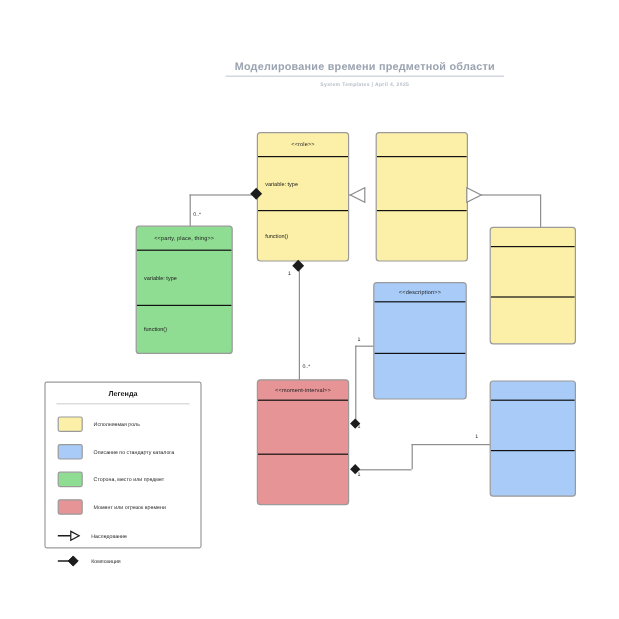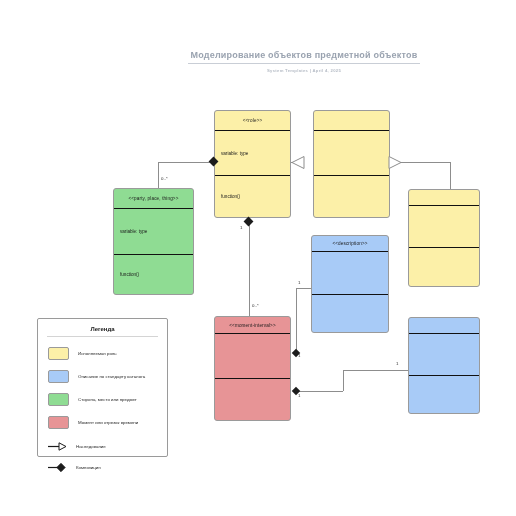--- a/index.html
+++ b/index.html
@@ -163,21 +163,21 @@
     flex: 0 0 auto;
     position: relative;
   }
 </style>
 </head>
 <body>
 
 <div id="canvas">
 
   <div id="header">
-    <div id="doc-title">Моделирование объектов предметной объектов</div>
+    <div id="doc-title">Моделирование времени предметной области</div>
     <div id="title-rule"></div>
     <div id="doc-subtitle">System Templates  |  April 4, 2025</div>
   </div>
 
   <div class="conn-h" style="left:158px; top:162px; width:56px;"></div>
   <div class="conn-v" style="left:158px; top:162px; height:27px;"></div>
   <div class="mult" style="left:161px; top:176px;">0..*</div>
 
   <div class="conn-v" style="left:249px; top:222px; height:96px;"></div>
   <div class="mult" style="left:240px; top:225px;">1</div>

